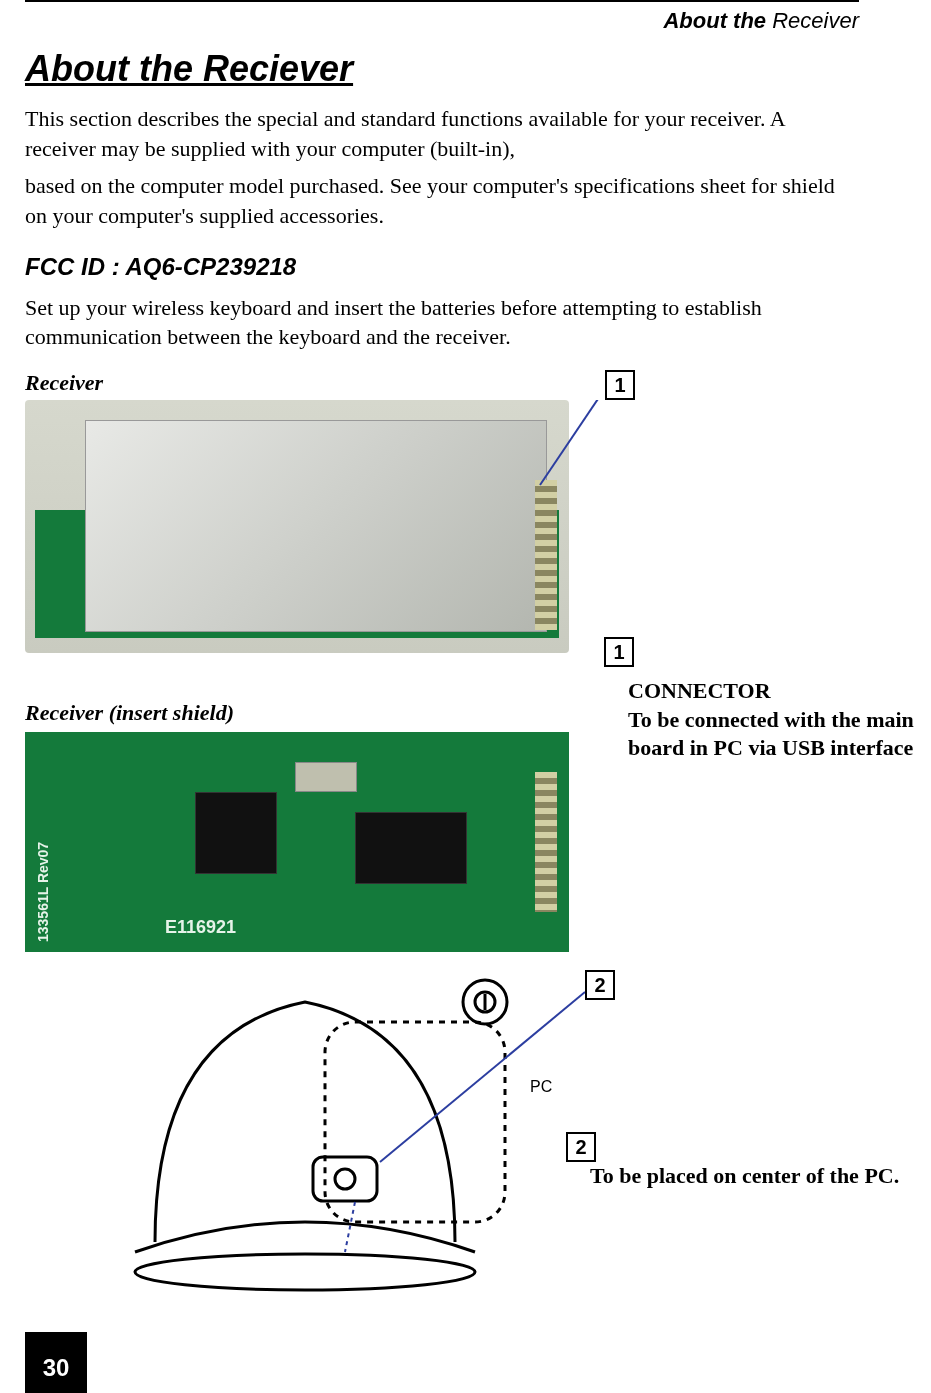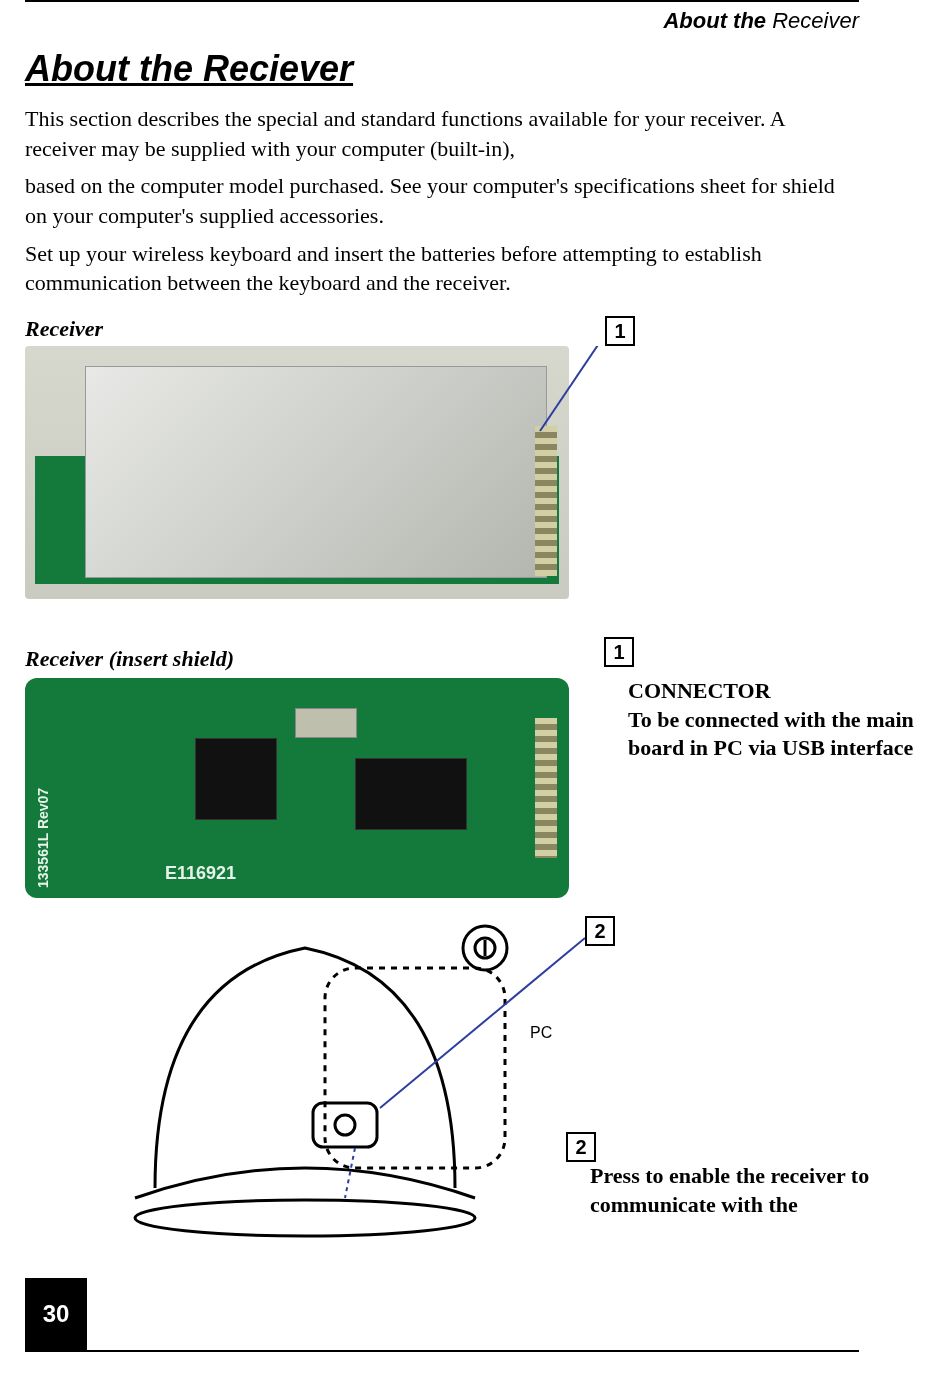--- a/index.html
+++ b/index.html
@@ -70,21 +70,21 @@
     background:#147a3b;
   }
   .shield {
     position:absolute; left:60px; top:20px; width:460px; height:210px;
     background: linear-gradient(135deg,#e8e9e6,#b3b6af);
     border:1px solid #999;
   }
   .img-slot.inside {
     width: 544px; height: 220px;
     background:#147a3b; margin-top:6px;
-    border-radius:12px;
+    border-radius:0;
   }
   .chip { position:absolute; background:#111; border:1px solid #333; }
   .chip.c1{left:170px;top:60px;width:80px;height:80px;}
   .chip.c2{left:330px;top:80px;width:110px;height:70px;}
   .chip.c3{left:270px;top:30px;width:60px;height:28px;background:#bfbfae;border:1px solid #888;}
   .pinstrip{position:absolute;right:12px;top:40px;width:22px;height:140px;background:repeating-linear-gradient(#d2cfa4,#d2cfa4 6px,#8a8660 6px,#8a8660 12px);}
   .silk { position:absolute; color:#e6f3e9; font-family:Arial,sans-serif; font-size:18px; font-weight:bold;}
   .silk.s1{left:140px;bottom:14px;}
   .silk.s2{left:10px;top:8px;font-size:14px;transform:rotate(-90deg);transform-origin:left top;top:210px;}
   .callbox {
@@ -123,20 +123,21 @@
 
 <div class="header">
   <span class="bold">About the </span><span>Receiver</span>
 </div>
 
 <div class="heading">About the Reciever</div>
 
 <div class="body-text">This section describes the special and standard functions available for your receiver. A receiver may be supplied with your computer (built-in),</div>
 <div class="body-text">based on the computer model purchased. See your computer's specifications sheet for shield on your computer's supplied accessories.</div>
 
+<div class="fcc">FCC ID : AQ6-CP239218</div>
 
 <div class="body-text">Set up your wireless keyboard and insert the batteries before attempting to establish communication between the keyboard and the receiver.</div>
 
 <div class="label-title">Receiver</div>
 <div style="position:relative; height:270px;">
   <div class="two-col">
     <div class="img-slot receiver">
       <div class="pcb"></div>
       <div class="shield"></div>
       <div class="pinstrip" style="top:80px;height:150px;"></div>
@@ -199,21 +200,21 @@
           <span>2</span>
         </div>
   </div>
 </div>
 
 <div style="position:absolute; left:566px; top:1132px; width:360px;">
   <div class="callbox">
         <span>2</span>
       </div>
   <div class="side-notes">
-    <div>Press to enable the receiver to communicate with the</div>
+    <div>To be placed on center of the PC.</div>
   </div>
 </div>
 
 <div style="height:30px;"></div>
 <footer>
   <span class="pageno">30</span>
 </footer>
 
 </div>
 

